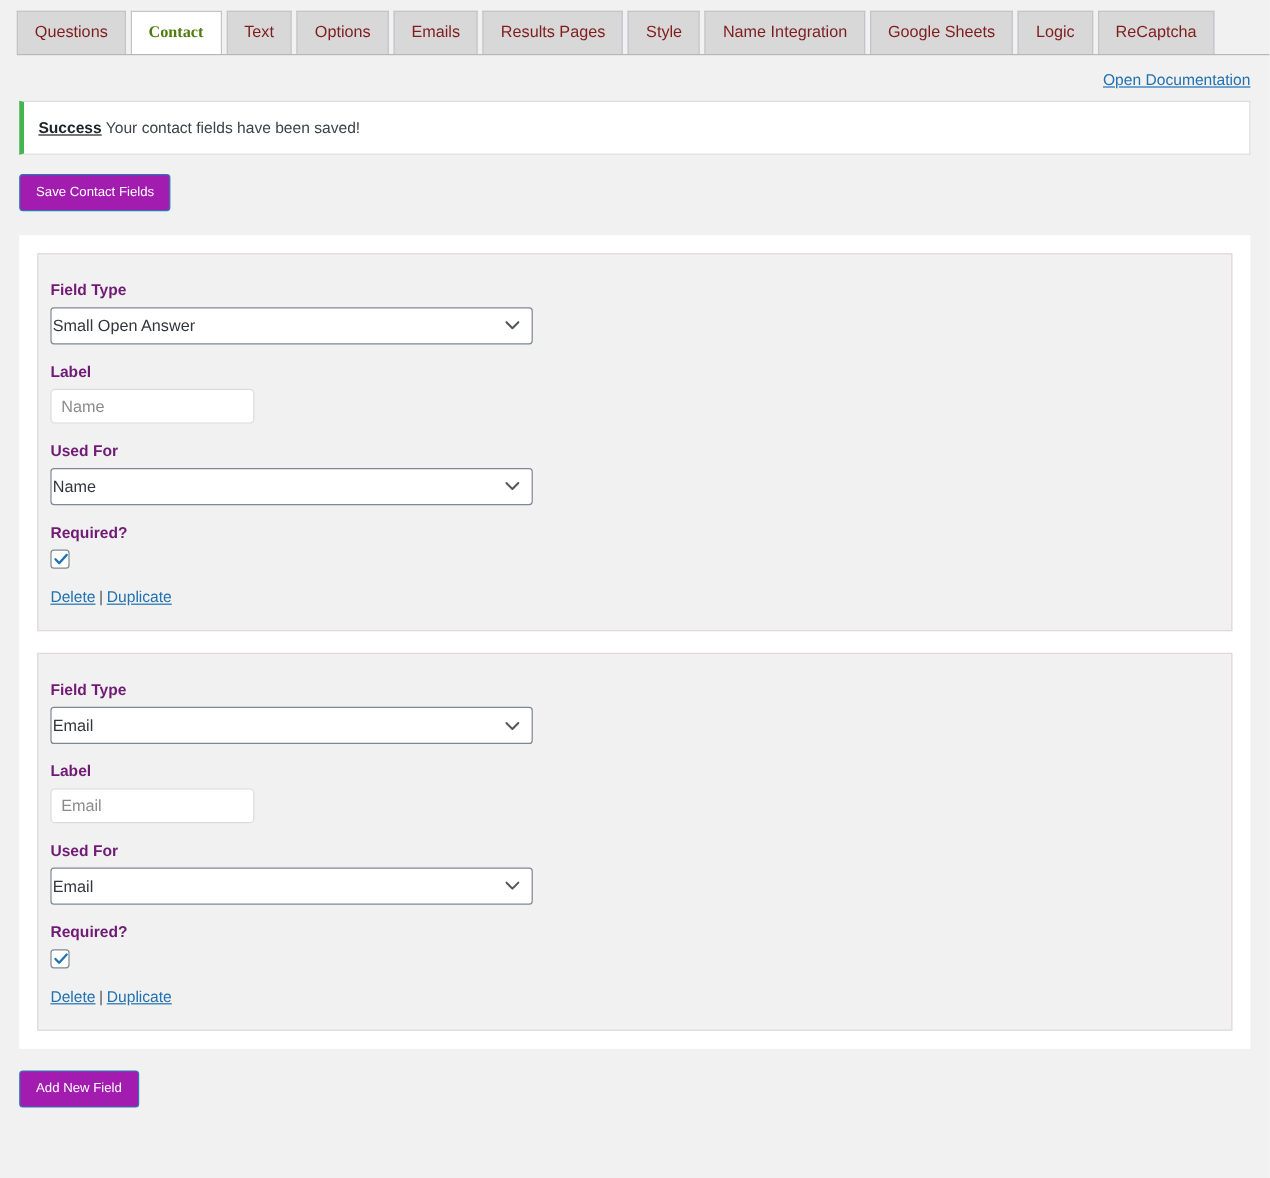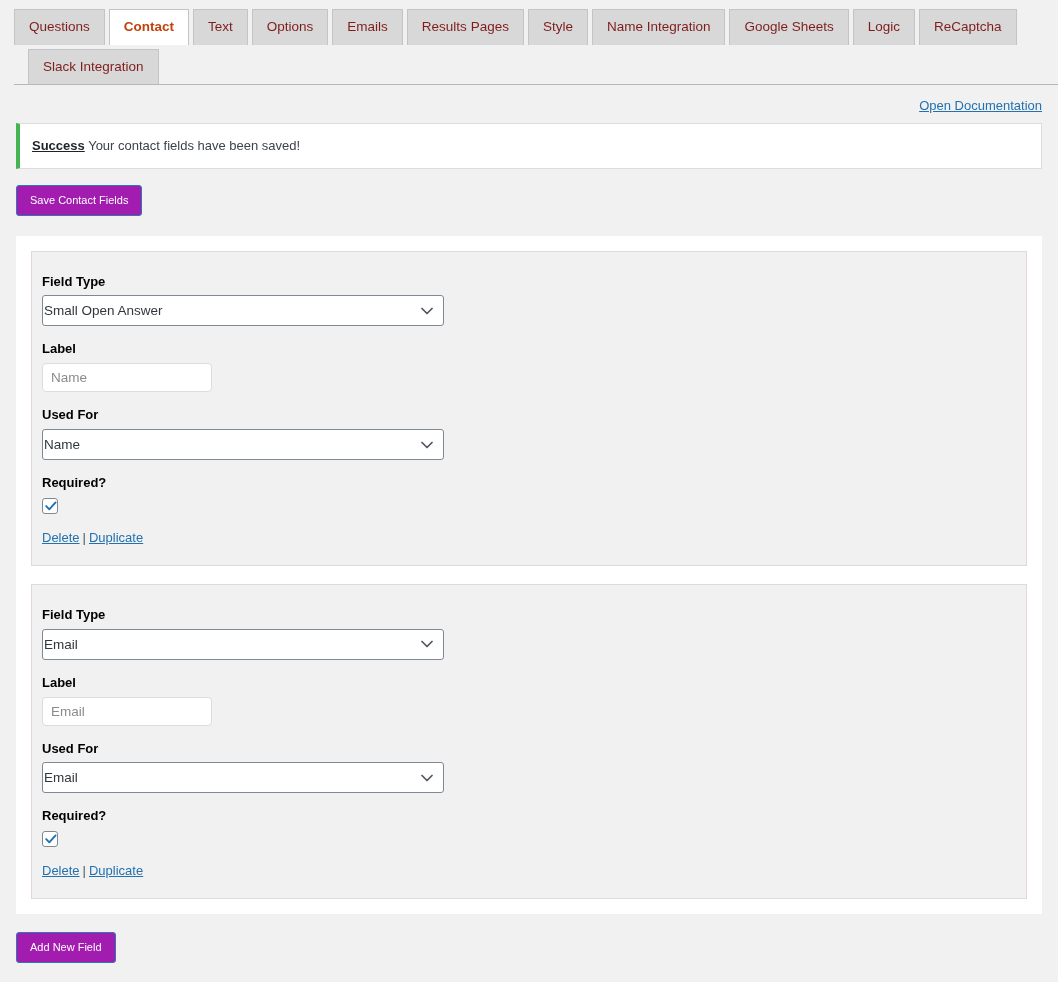--- a/index.html
+++ b/index.html
@@ -32,24 +32,25 @@
     line-height: 1;
     padding: 10px 14px 11px 14px;
     margin: 0 4px 0 0;
     text-decoration: none;
     vertical-align: bottom;
     position: relative;
     cursor: pointer;
   }
   .tab.active {
     background: #ffffff;
-    color: #c2410c;
+    color: #4d7c0f;
     font-weight: 600;
     border-color: #c3c4c7;
     z-index: 3;
+    font-family: Liberation Serif, serif;
   }
   .tab-row2 {
     padding: 4px 0 0 14px;
     line-height: 0;
     position: relative;
   }
   .tab-underline {
     border-bottom: 1px solid #b7b7b7;
     margin-top: 0;
     height: 1px;
@@ -114,21 +115,21 @@
     border: 1px solid #e2d8da;
     padding: 22px 18px 20px 10px;
     margin-bottom: 18px;
   }
   .field-box:last-child { margin-bottom: 0; }
 
   .fld-label {
     display: block;
     font-weight: 700;
     font-size: 13px;
-    color: #000000;
+    color: #701a75;
     margin: 0 0 5px 0;
     line-height: 1.3;
   }
   .fld-group { margin-bottom: 15px; }
   .fld-group:last-of-type { margin-bottom: 0; }
 
   select.sel {
     -webkit-appearance: none;
     -moz-appearance: none;
     appearance: none;
@@ -193,23 +194,20 @@
 
   .add-row { padding: 18px 0 0 0; }
 </style>
 </head>
 <body>
 
 <div class="tab-strip">
   <div class="tab-row1">
     <a class="tab">Questions</a><a class="tab active">Contact</a><a class="tab">Text</a><a class="tab">Options</a><a class="tab">Emails</a><a class="tab">Results Pages</a><a class="tab">Style</a><a class="tab">Name Integration</a><a class="tab">Google Sheets</a><a class="tab">Logic</a><a class="tab">ReCaptcha</a>
   </div>
-  <div class="tab-row2">
-    <a class="tab">Slack Integration</a>
-  </div>
   <div class="tab-underline"></div>
 </div>
 
 <div class="page">
 
   <div class="doc-link-row">
     <a class="doc-link">Open Documentation</a>
   </div>
 
   <div class="notice">

